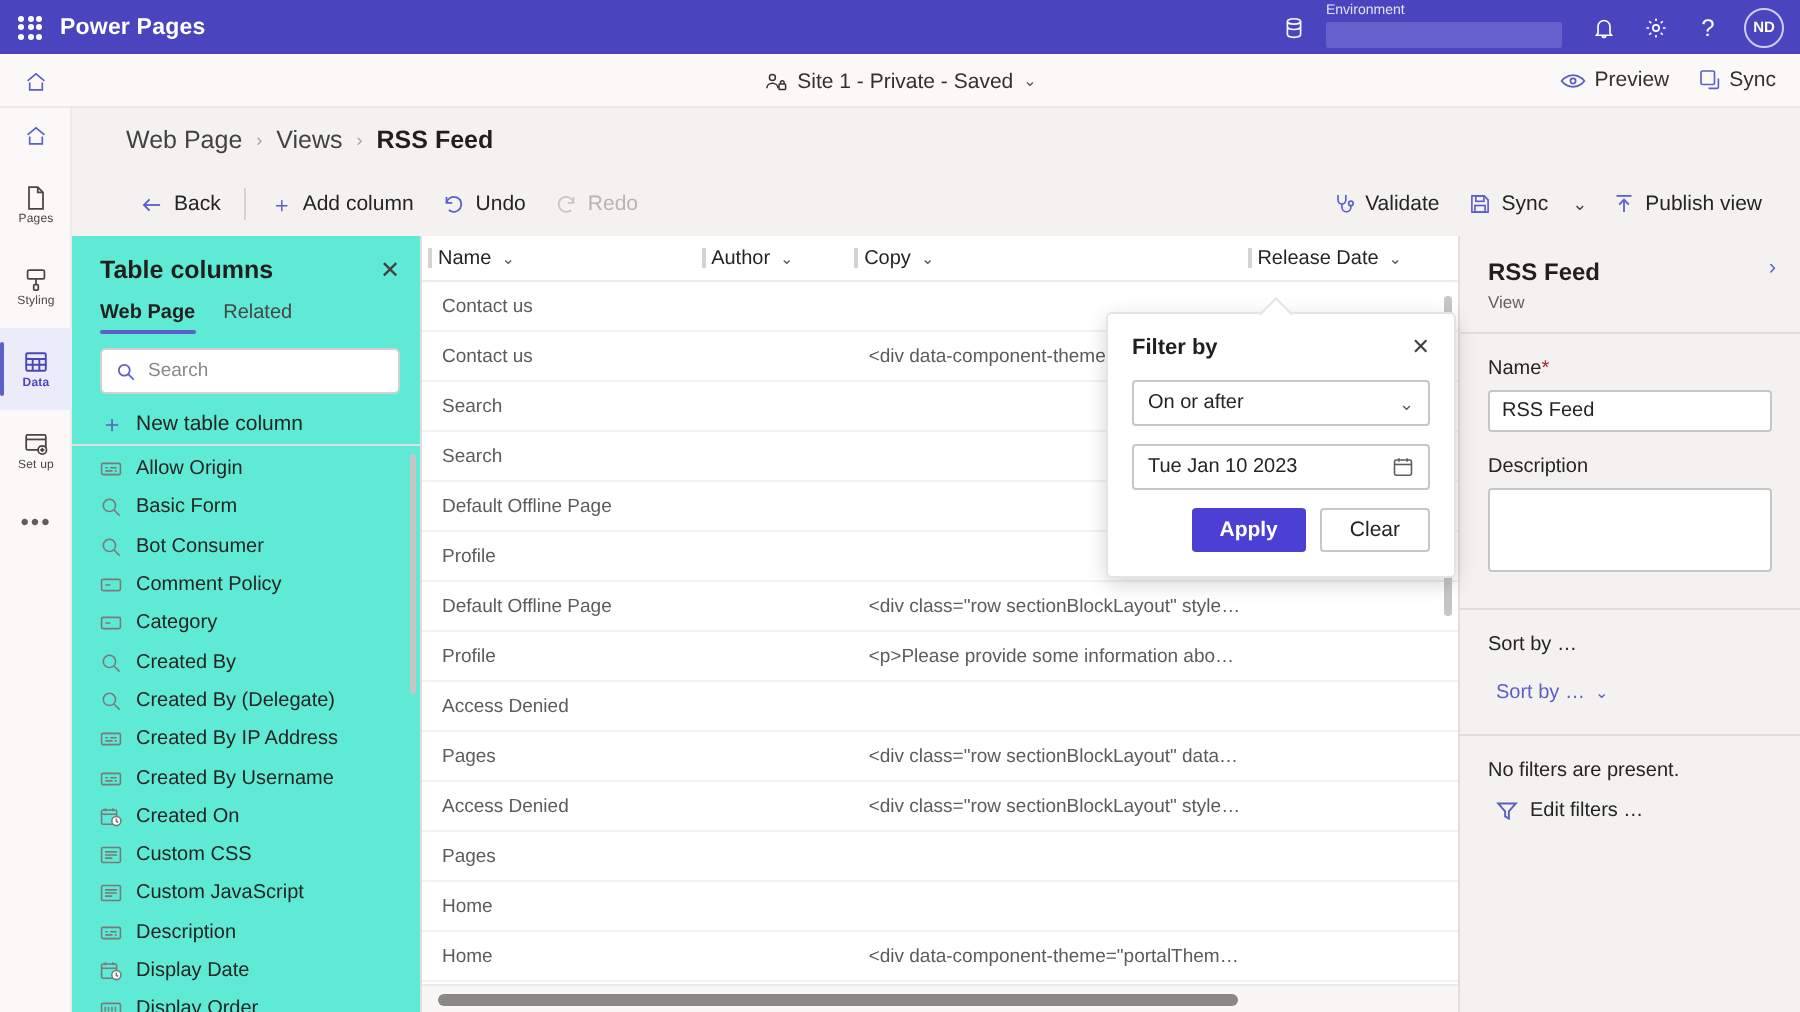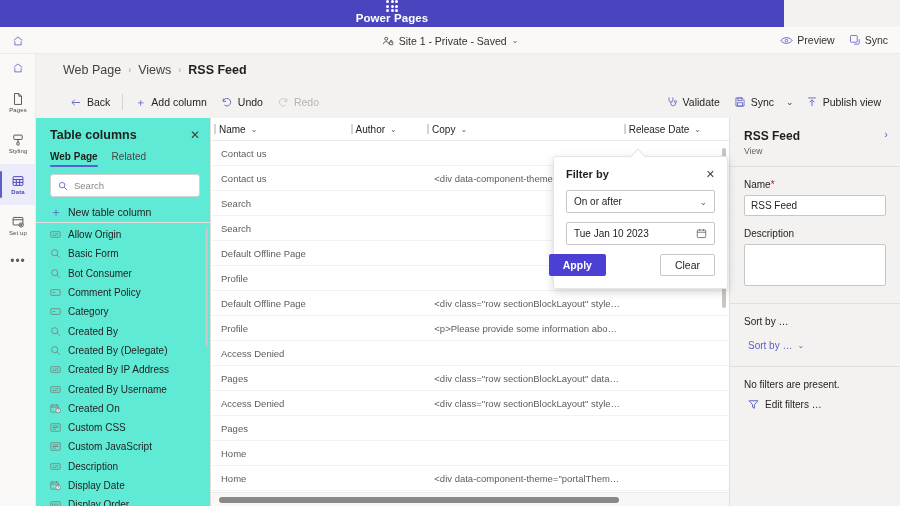--- a/index.html
+++ b/index.html
@@ -7,24 +7,23 @@
   html, body {
     width: 900px; height: 506px; overflow: hidden;
     font-family: "Liberation Sans", sans-serif;
     background: #f3f2f1; color: #242424;
     -webkit-font-smoothing: antialiased;
   }
   .app { position: relative; width: 900px; height: 506px; }
 
   
   .brandbar {
-    position: absolute; left: 0; top: 0; width: 784px; height: 27px;
+    position: absolute; left: 0; top: 0; width: 900px; height: 27px;
     background: #4a45bf; display: flex; align-items: center;
     color: #ffffff;
-    flex-direction: column;
   }
   .waffle { width: 30px; display: flex; align-items: center; justify-content: center; }
   .waffle-grid { display: grid; grid-template-columns: repeat(3,3px); gap: 1.5px; }
   .waffle-grid i { width: 3px; height: 3px; background: #ffffff; border-radius: 50%; display: block; }
   .brand-title { font-size: 11.5px; font-weight: bold; letter-spacing: .1px; }
   .brand-right { margin-left: auto; display: flex; align-items: center; height: 27px; }
   .env-wrap { position: relative; display: flex; align-items: center; height: 27px; padding-right: 8px; }
   .env-icon { width: 22px; text-align: center; opacity: .95; }
   .env-block { position: relative; width: 118px; height: 27px; }
   .env-label { position: absolute; left: 0; top: 2px; font-size: 7px; color: #e4e2f7; }
@@ -207,21 +206,20 @@
   .co-btns { display: flex; justify-content: flex-end; gap: 7px; margin-top: 2px; }
   .btn-primary {
     background: #4b3fd4; color: #fff; font-size: 10.5px; font-weight: bold;
     border: 0; border-radius: 2px; height: 22px; padding: 0 14px;
     font-family: "Liberation Sans", sans-serif;
   }
   .btn-default {
     background: #fff; color: #242424; font-size: 10.5px; border: 1px solid #c9c7c5;
     border-radius: 2px; height: 22px; padding: 0 14px;
     font-family: "Liberation Sans", sans-serif;
-    margin-left: 47px;
   }
 
   
   .props {
     position: absolute; right: 0; top: 118px; width: 170px; bottom: 0;
     background: #f3f2f1;
   }
   .pr-head { padding: 11px 12px 10px 14px; border-bottom: 1px solid #e1dfdd; }
   .pr-top { display: flex; align-items: flex-start; }
   .pr-title { font-size: 12px; font-weight: bold; color: #201f1e; }

